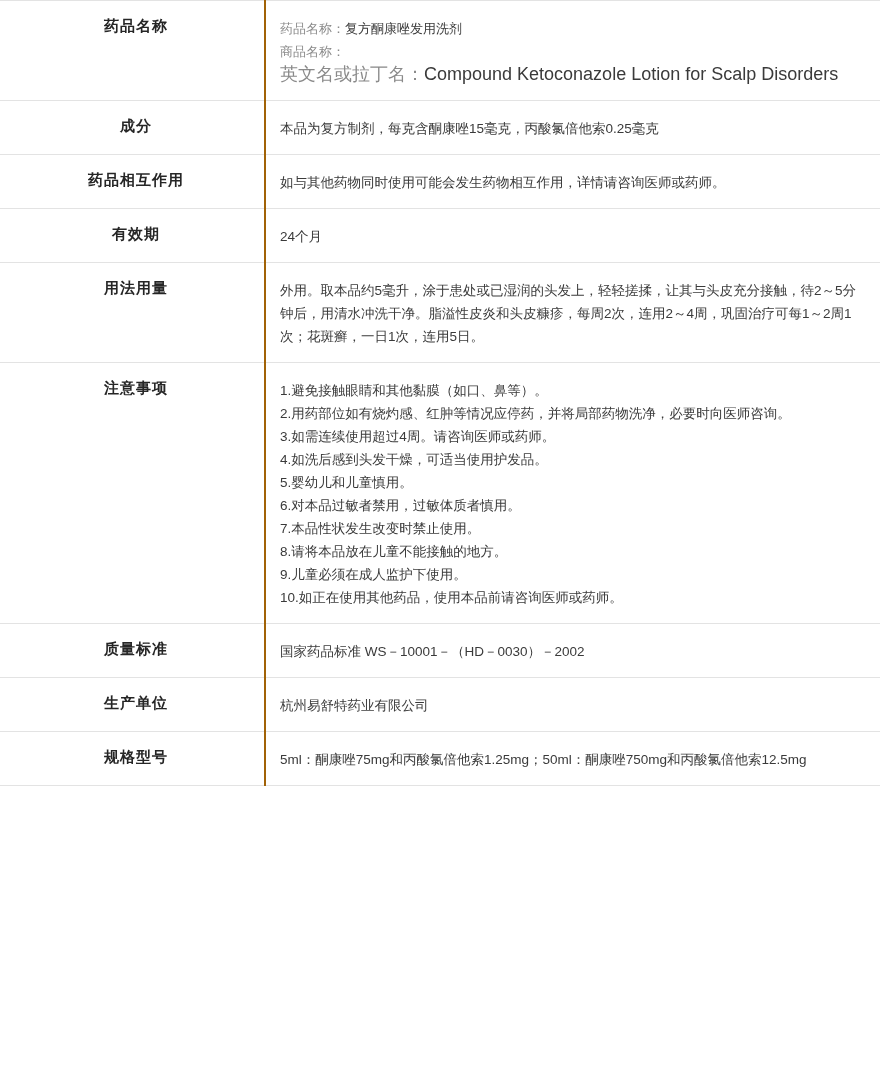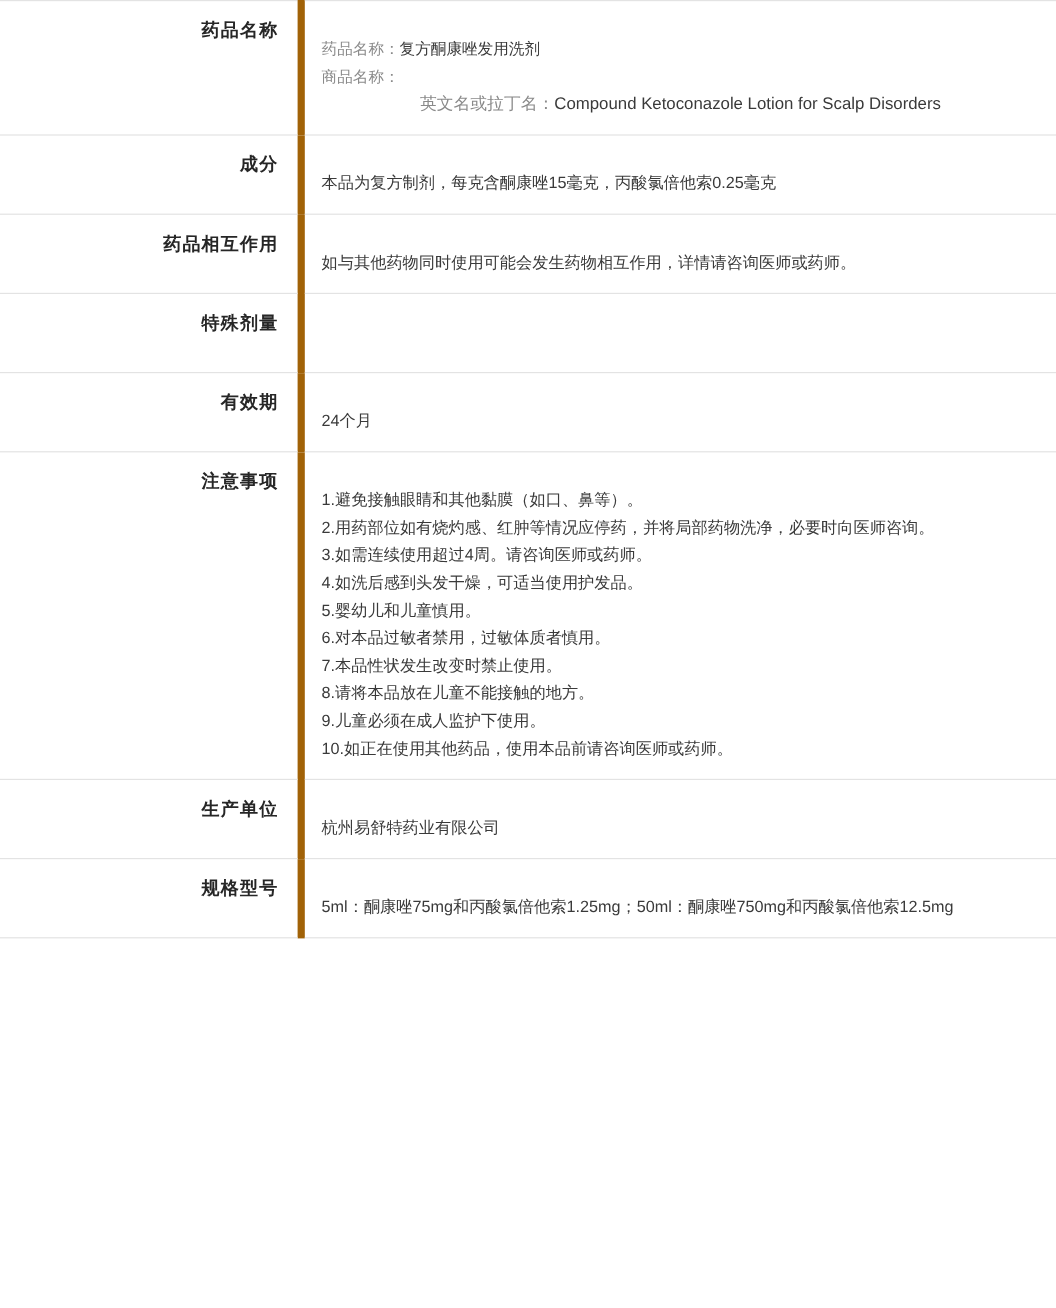--- a/index.html
+++ b/index.html
@@ -24,49 +24,48 @@
   }
   .drug-table tr:first-child {
     border-top: 1px solid #e3e3e3;
   }
   .drug-table th, .drug-table td {
     vertical-align: top;
     padding: 0;
   }
   td.label-cell {
     width: 224px;
-    text-align: right;
-    padding: 14px 16px 14px 8px;
+    text-align: center;
+    padding: 14px 16px 14px 24px;
     font-size: 15px;
     font-weight: bold;
     color: #262626;
     letter-spacing: 1px;
     line-height: 22px;
     white-space: nowrap;
   }
   td.value-cell {
-    border-left: 6px solid #a16207;
-    padding: 28px 14px 14px 14px;
+    border-left: 2px solid #a16207;
+    padding: 16px 14px 14px 14px;
     font-size: 13.5px;
     line-height: 23px;
     color: #3a3a3a;
   }
   .sub-line {
     display: block;
     color: #8a8a8a;
     font-size: 13px;
     line-height: 23px;
   }
   .sub-line .sub-val {
     color: #3a3a3a;
   }
   .sub-line.en {
     color: #555555;
-    font-size: 14px;
-    text-align: center;
+    font-size: 18px;
   }
   .sub-line.en .sub-label {
     color: #8a8a8a;
   }
   .para {
     display: block;
   }
   .list-line {
     display: block;
   }
@@ -98,52 +97,58 @@
     </tr>
 
     <tr>
       <td class="label-cell">药品相互作用</td>
       <td class="value-cell">
         <span class="para">如与其他药物同时使用可能会发生药物相互作用，详情请咨询医师或药师。</span>
       </td>
     </tr>
 
 
-    <tr>
-      <td class="label-cell">特殊剂量</td>
-      <td class="value-cell">
-        <span class="para empty-cell">&nbsp;</span>
-      </td>
-    </tr>
 
     <tr>
       <td class="label-cell">有效期</td>
       <td class="value-cell">
         <span class="para">24个月</span>
       </td>
     </tr>
 
+    <tr>
+      <td class="label-cell">用法用量</td>
+      <td class="value-cell">
+        <span class="para">外用。取本品约5毫升，涂于患处或已湿润的头发上，轻轻搓揉，让其与头皮充分接触，待2～5分钟后，用清水冲洗干净。脂溢性皮炎和头皮糠疹，每周2次，连用2～4周，巩固治疗可每1～2周1次；花斑癣，一日1次，连用5日。</span>
+      </td>
+    </tr>
 
     <tr>
       <td class="label-cell">注意事项</td>
       <td class="value-cell">
         <span class="list-line">1.避免接触眼睛和其他黏膜（如口、鼻等）。</span>
         <span class="list-line">2.用药部位如有烧灼感、红肿等情况应停药，并将局部药物洗净，必要时向医师咨询。</span>
         <span class="list-line">3.如需连续使用超过4周。请咨询医师或药师。</span>
         <span class="list-line">4.如洗后感到头发干燥，可适当使用护发品。</span>
         <span class="list-line">5.婴幼儿和儿童慎用。</span>
         <span class="list-line">6.对本品过敏者禁用，过敏体质者慎用。</span>
         <span class="list-line">7.本品性状发生改变时禁止使用。</span>
         <span class="list-line">8.请将本品放在儿童不能接触的地方。</span>
         <span class="list-line">9.儿童必须在成人监护下使用。</span>
         <span class="list-line">10.如正在使用其他药品，使用本品前请咨询医师或药师。</span>
       </td>
     </tr>
 
 
+    <tr>
+      <td class="label-cell">质量标准</td>
+      <td class="value-cell">
+        <span class="para">国家药品标准 WS－10001－（HD－0030）－2002</span>
+      </td>
+    </tr>
 
     <tr>
       <td class="label-cell">生产单位</td>
       <td class="value-cell">
         <span class="para">杭州易舒特药业有限公司</span>
       </td>
     </tr>
 
 
 

